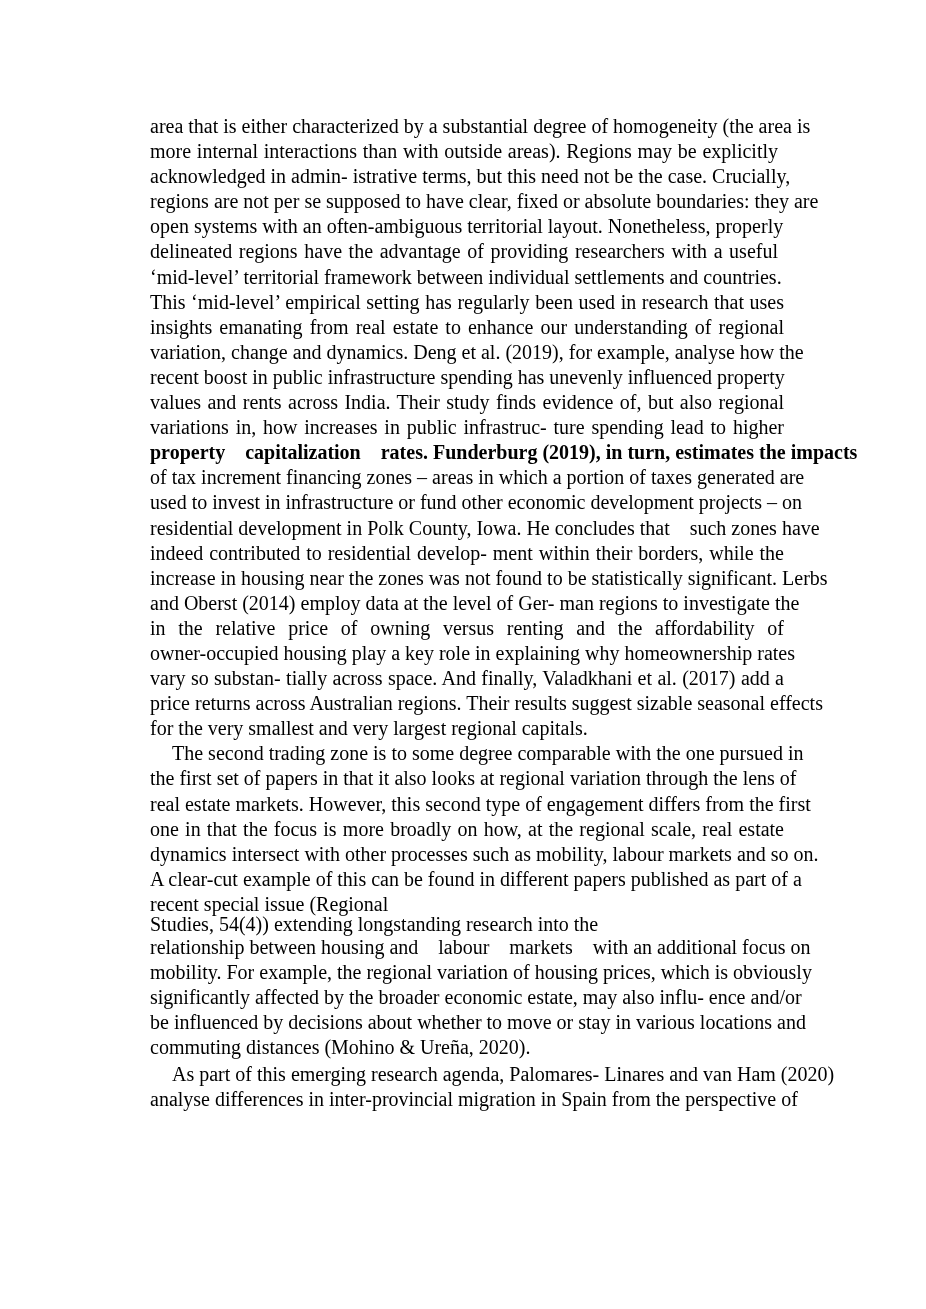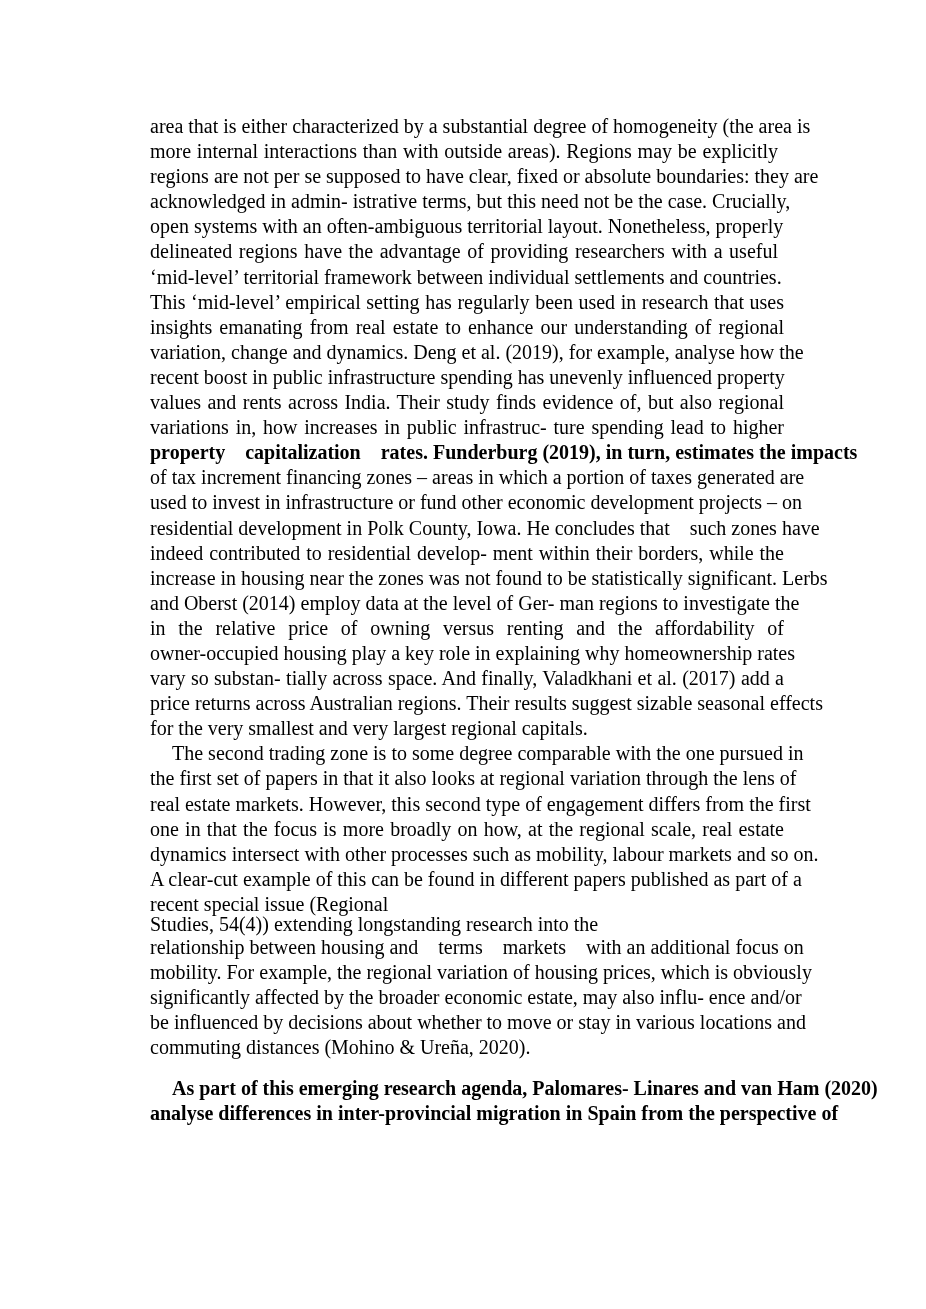--- a/index.html
+++ b/index.html
@@ -11,32 +11,32 @@
   .page { position: absolute; left: 150px; top: 114px; width: 634px; }
   .line {
     font-size: 20px; line-height: 25.1px; height: 25.1px;
     white-space: nowrap; text-align: justify; text-align-last: justify;
     overflow: visible;
   }
   .line.last { text-align-last: left; }
   .p1 .line { width: 628px; }
   .p2 { margin-top: 0; }
   .indent { padding-left: 22px; box-sizing: border-box; }
-  .p4 { margin-top: 16px; font-weight: bold; }
+  .p4 { margin-top: 2px; }
 </style>
 </head>
 <body>
 
 <div class="page">
 
   <div class="para p1">
     <div class="line">area that is either characterized by a substantial degree of homogeneity (the area is</div>
     <div class="line">more internal interactions than with outside areas). Regions may be explicitly</div>
+    <div class="line">acknowledged in admin- istrative terms, but this need not be the case. Crucially,</div>
     <div class="line">regions are not per se supposed to have clear, fixed or absolute boundaries: they are</div>
-    <div class="line">acknowledged in admin- istrative terms, but this need not be the case. Crucially,</div>
     <div class="line">open systems with an often-ambiguous territorial layout. Nonetheless, properly</div>
     <div class="line">delineated regions have the advantage of providing researchers with a useful</div>
     <div class="line last">‘mid-level’ territorial framework between individual settlements and countries.</div>
   </div>
 
   <div class="para p2">
     <div class="line">This ‘mid-level’ empirical setting has regularly been used in research that uses</div>
     <div class="line">insights emanating from real estate to enhance our understanding of regional</div>
     <div class="line">variation, change and dynamics. Deng et al. (2019), for example, analyse how the</div>
     <div class="line">recent boost in public infrastructure spending has unevenly influenced property</div>
@@ -58,21 +58,21 @@
 
   <div class="para p3">
     <div class="line indent">The second trading zone is to some degree comparable with the one pursued in</div>
     <div class="line">the first set of papers in that it also looks at regional variation through the lens of</div>
     <div class="line">real estate markets. However, this second type of engagement differs from the first</div>
     <div class="line">one in that the focus is more broadly on how, at the regional scale, real estate</div>
     <div class="line">dynamics intersect with other processes such as mobility, labour markets and so on.</div>
     <div class="line">A clear-cut example of this can be found in different papers published as part of a</div>
     <div class="line last" style="height:21px; line-height:25px;">recent special issue (Regional</div>
     <div class="line last" style="height:22px; line-height:22px;">Studies, 54(4)) extending longstanding research into the</div>
-    <div class="line" style="white-space: pre;">relationship between housing and    terms    markets    with an additional focus on</div>
+    <div class="line" style="white-space: pre;">relationship between housing and    labour    markets    with an additional focus on</div>
     <div class="line">mobility. For example, the regional variation of housing prices, which is obviously</div>
     <div class="line">significantly affected by the broader economic estate, may also influ- ence and/or</div>
     <div class="line">be influenced by decisions about whether to move or stay in various locations and</div>
     <div class="line last">commuting distances (Mohino &amp; Ureña, 2020).</div>
   </div>
 
   <div class="para p4">
     <div class="line indent">As part of this emerging research agenda, Palomares- Linares and van Ham (2020)</div>
     <div class="line">analyse differences in inter-provincial migration in Spain from the perspective of</div>
   </div>

